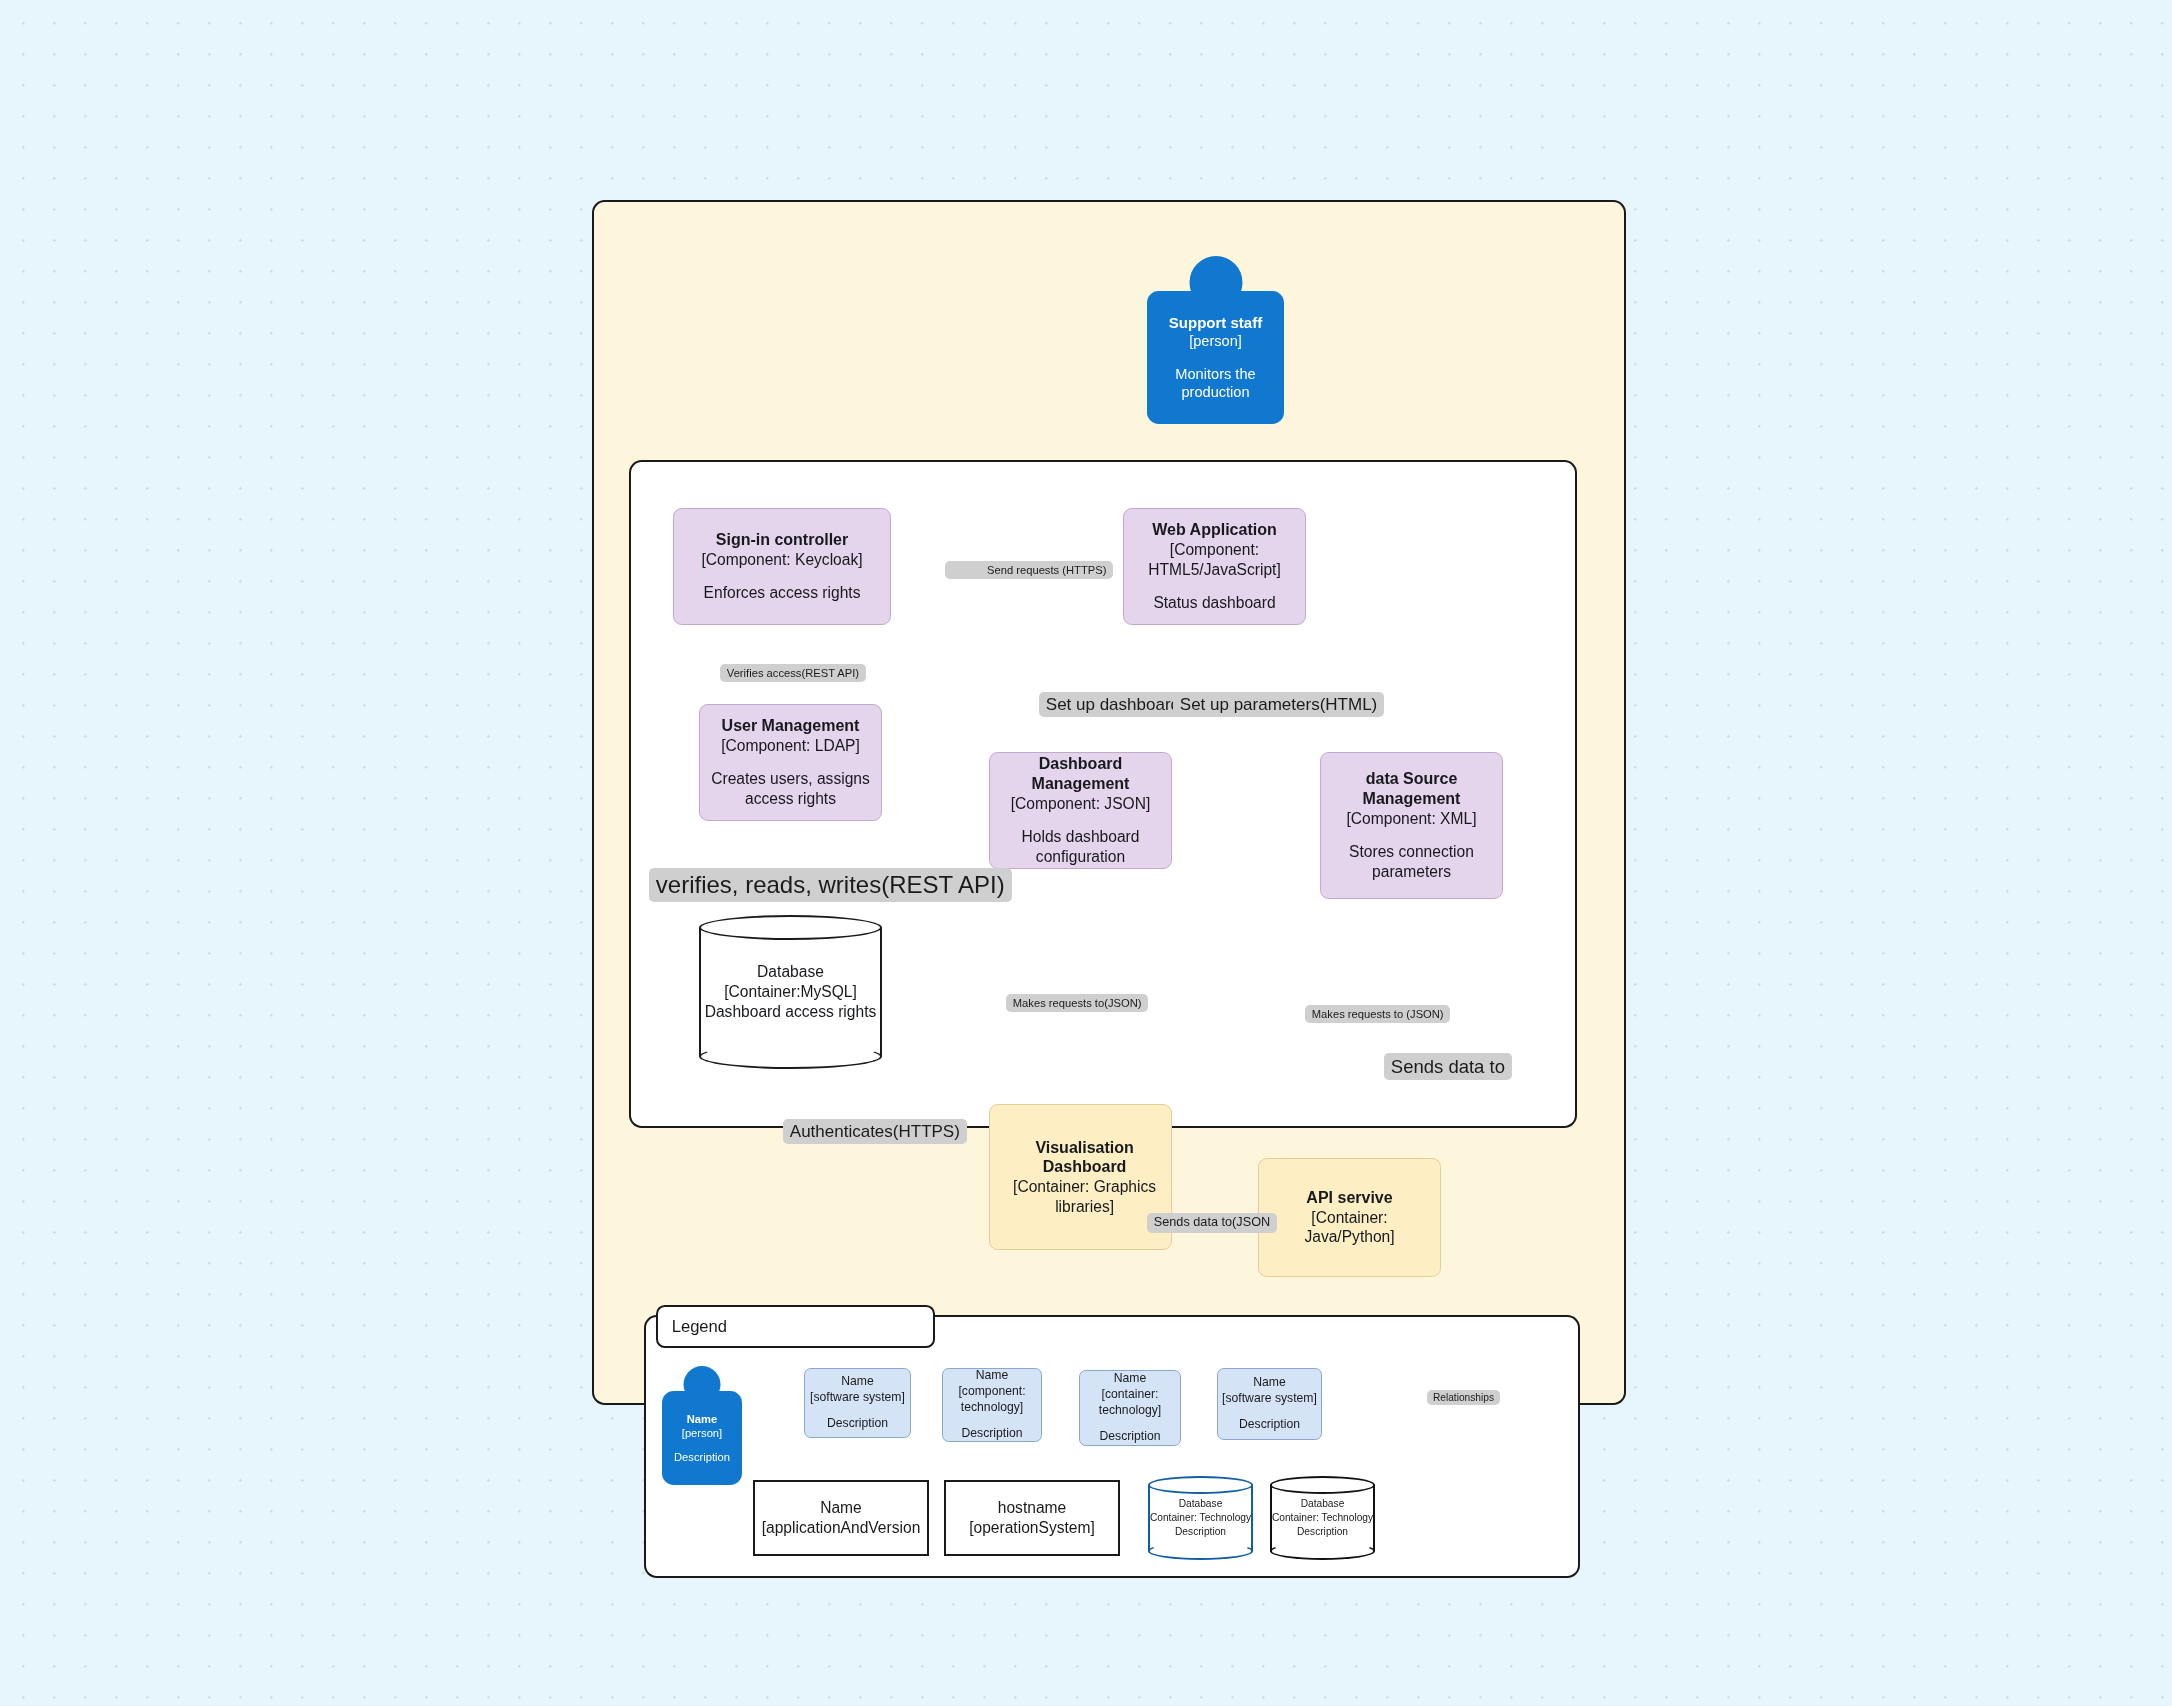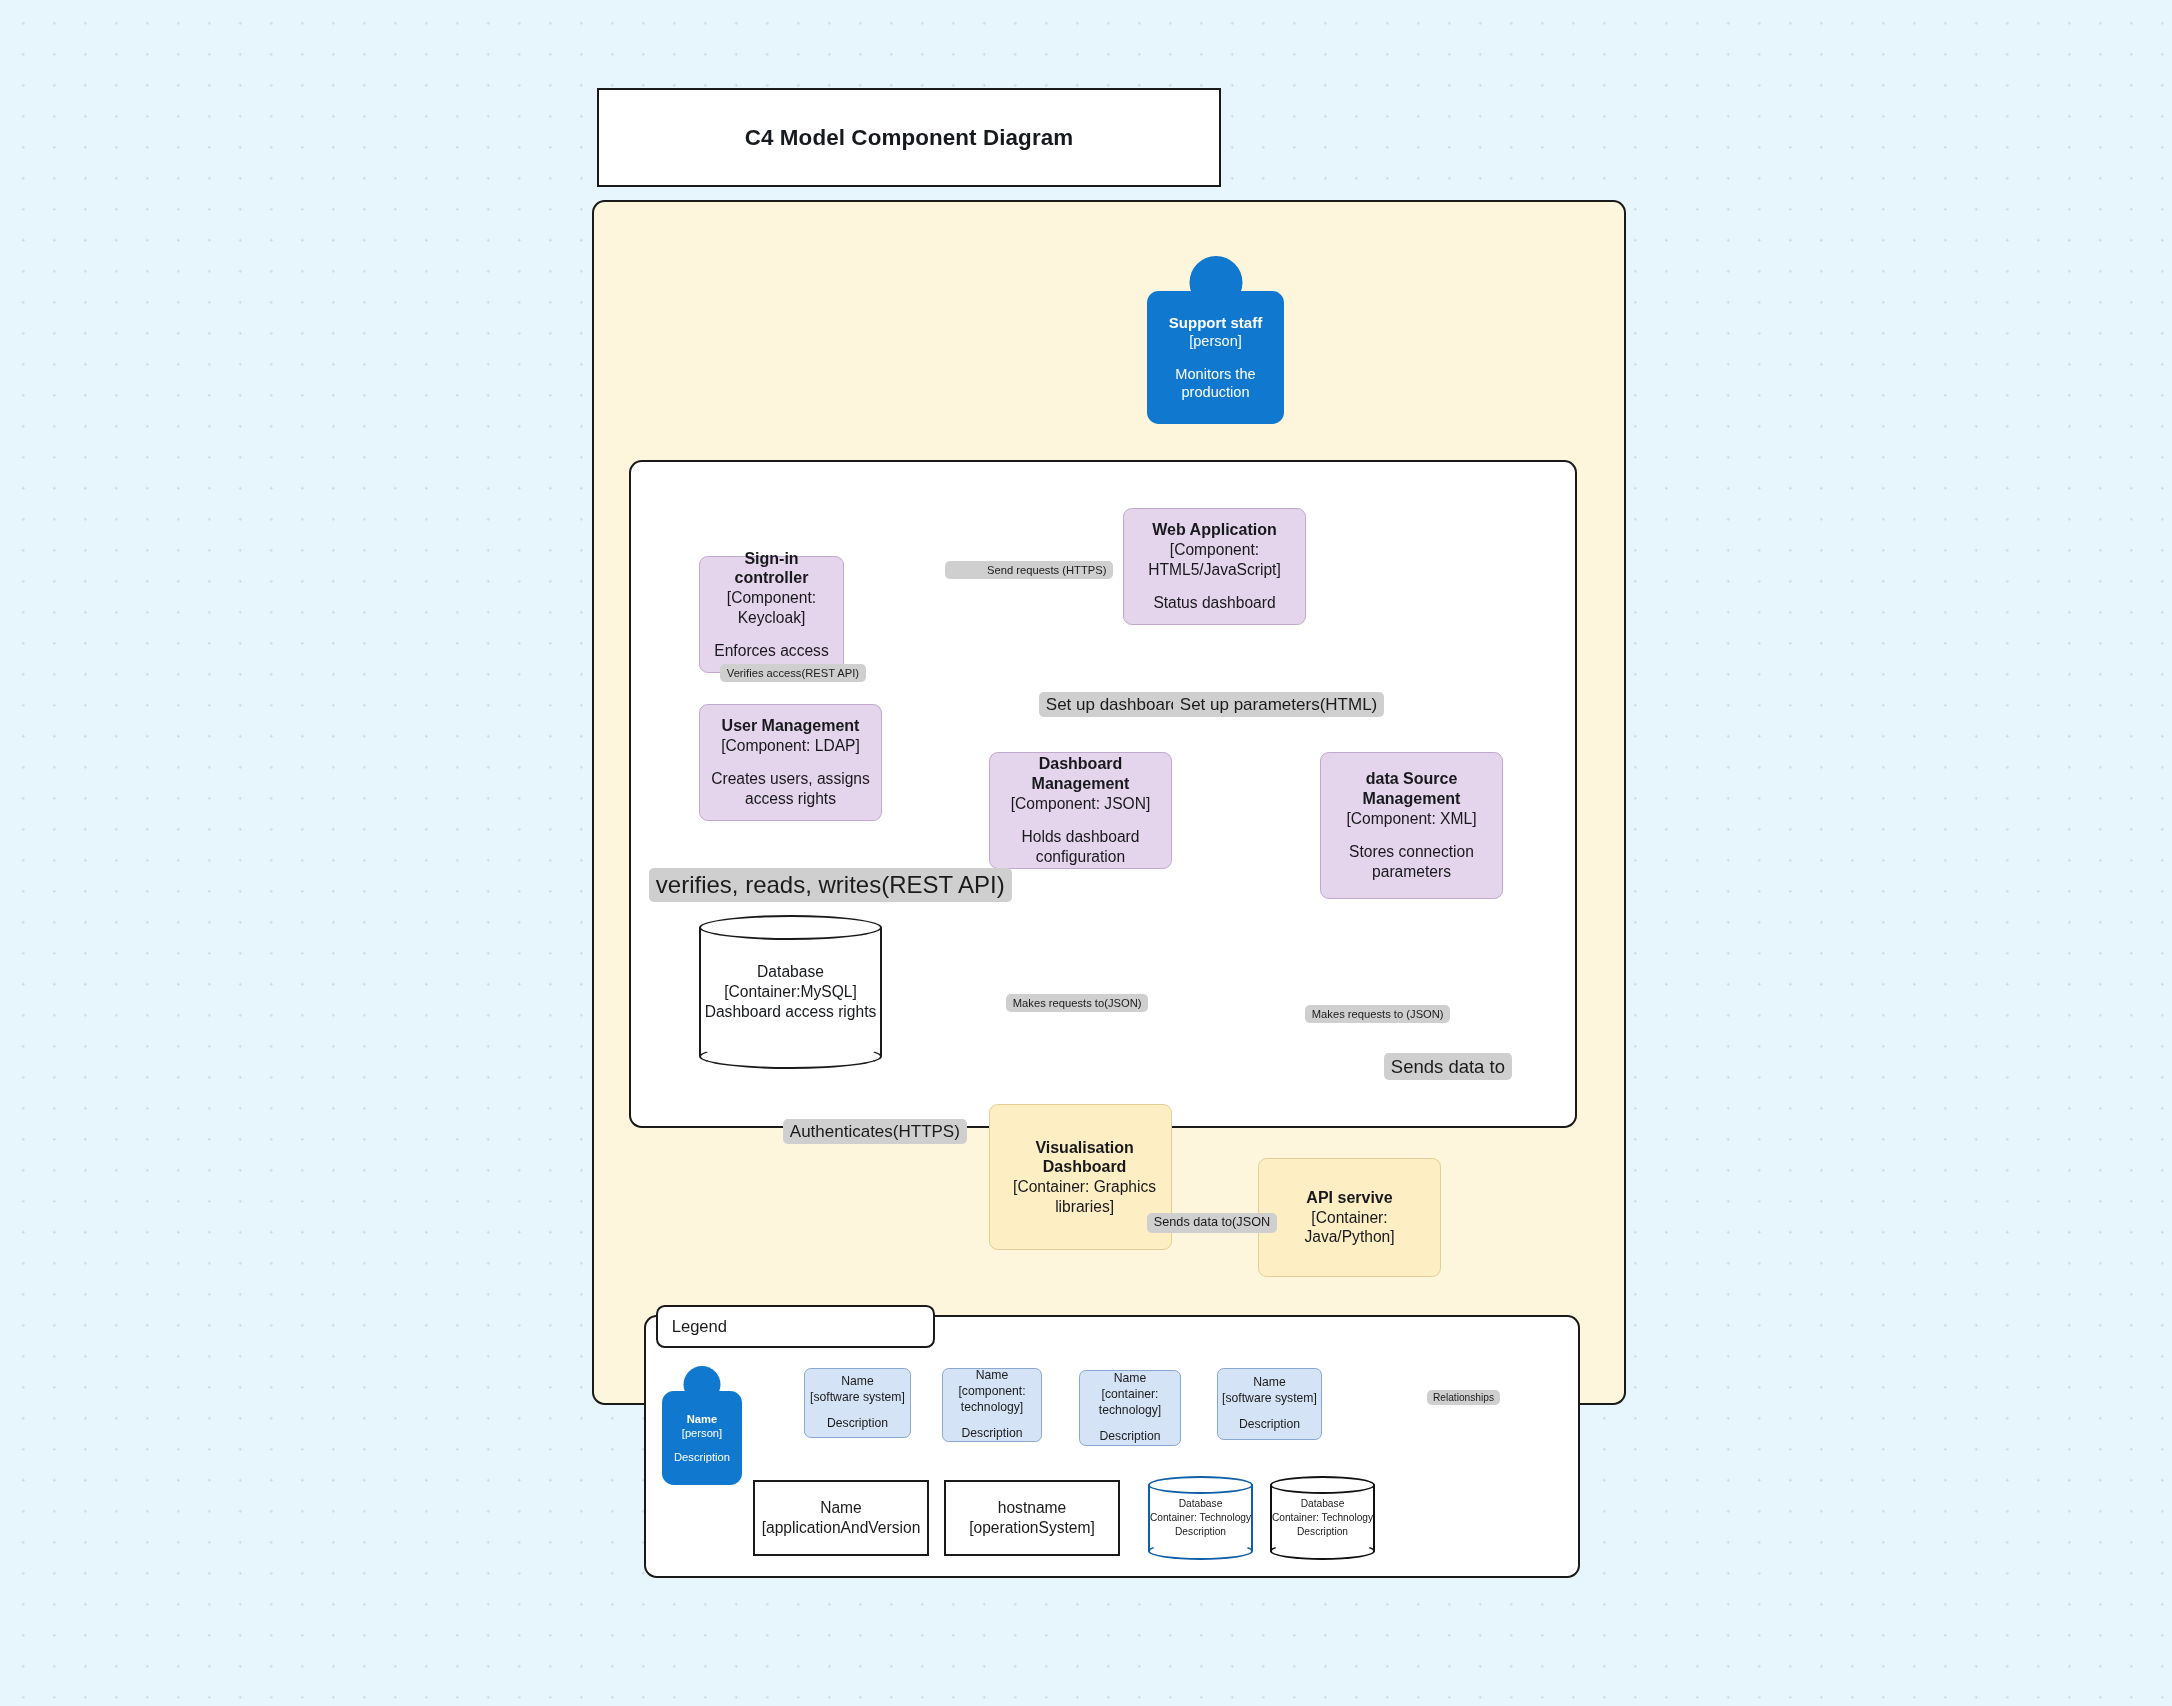--- a/index.html
+++ b/index.html
@@ -141,21 +141,21 @@
     background: #e4d4ec;
     border: 1.5px solid #c0a9cd;
     border-radius: 8.8px;
     padding: 7.8px 7.8px;
     color: #17191c;
   }
   .component .c-name { font-size: 16px; font-weight: bold; line-height: 1.24; }
   .component .c-tech { font-size: 15.6px; line-height: 1.26; }
   .component .c-desc { font-size: 15.6px; line-height: 1.26; margin-top: 13.7px; }
 
-  #comp-signin       { left: 699px;  top: 508px;  width: 145px; height: 117px; margin-top: 48px; }
+  #comp-signin       { left: 673px;  top: 508px;  width: 218px; height: 117px; }
   #comp-webapp       { left: 1123px; top: 508px;  width: 183px; height: 117px; }
   #comp-usermgmt     { left: 699px;  top: 704px;  width: 183px; height: 117px; }
   #comp-dashmgmt     { left: 989px; top: 752px;  width: 183px; height: 117px; }
   #comp-datasource   { left: 1320px; top: 752px;  width: 183px; height: 147px; }
 
   
   .container-box {
     background: #fdeec4;
     border: 1.5px solid #e3cf95;
     border-radius: 8.8px;
@@ -331,23 +331,20 @@
 
     <path d="M838,1094 L1007,1257" stroke="#1a1a1a" stroke-width="2.4" stroke-dasharray="11 8" fill="none" marker-end="url(#arrow)"></path>
 
     <path d="M1204,1256 L1286,1256" stroke="#1a1a1a" stroke-width="2.4" stroke-dasharray="11 8" fill="none" marker-end="url(#arrow)"></path>
 
     <path d="M1108,1313 L1108,1345 L1576,1345 L1576,588 L1348,588" stroke="#1a1a1a" stroke-width="2.4" stroke-dasharray="11 8" fill="none" marker-end="url(#arrow)"></path>
 
     <path d="M1443,1437 L1555,1437" stroke="#1a1a1a" stroke-width="2" stroke-dasharray="10 7" fill="none" marker-end="url(#arrow)"></path>
   </svg>
 
-  <div class="node" id="title-box">
-    <span class="title-text">C4 Model Component Diagram</span>
-  </div>
 
   <div class="node" id="system-boundary"></div>
   <div class="node" id="container-boundary"></div>
   <div class="node" id="legend-boundary"></div>
   <div class="node" id="legend-tab">
     <span class="legend-tab-text">Legend</span>
   </div>
 
   <div class="person" id="person-support-staff">
     <div class="head"></div>

